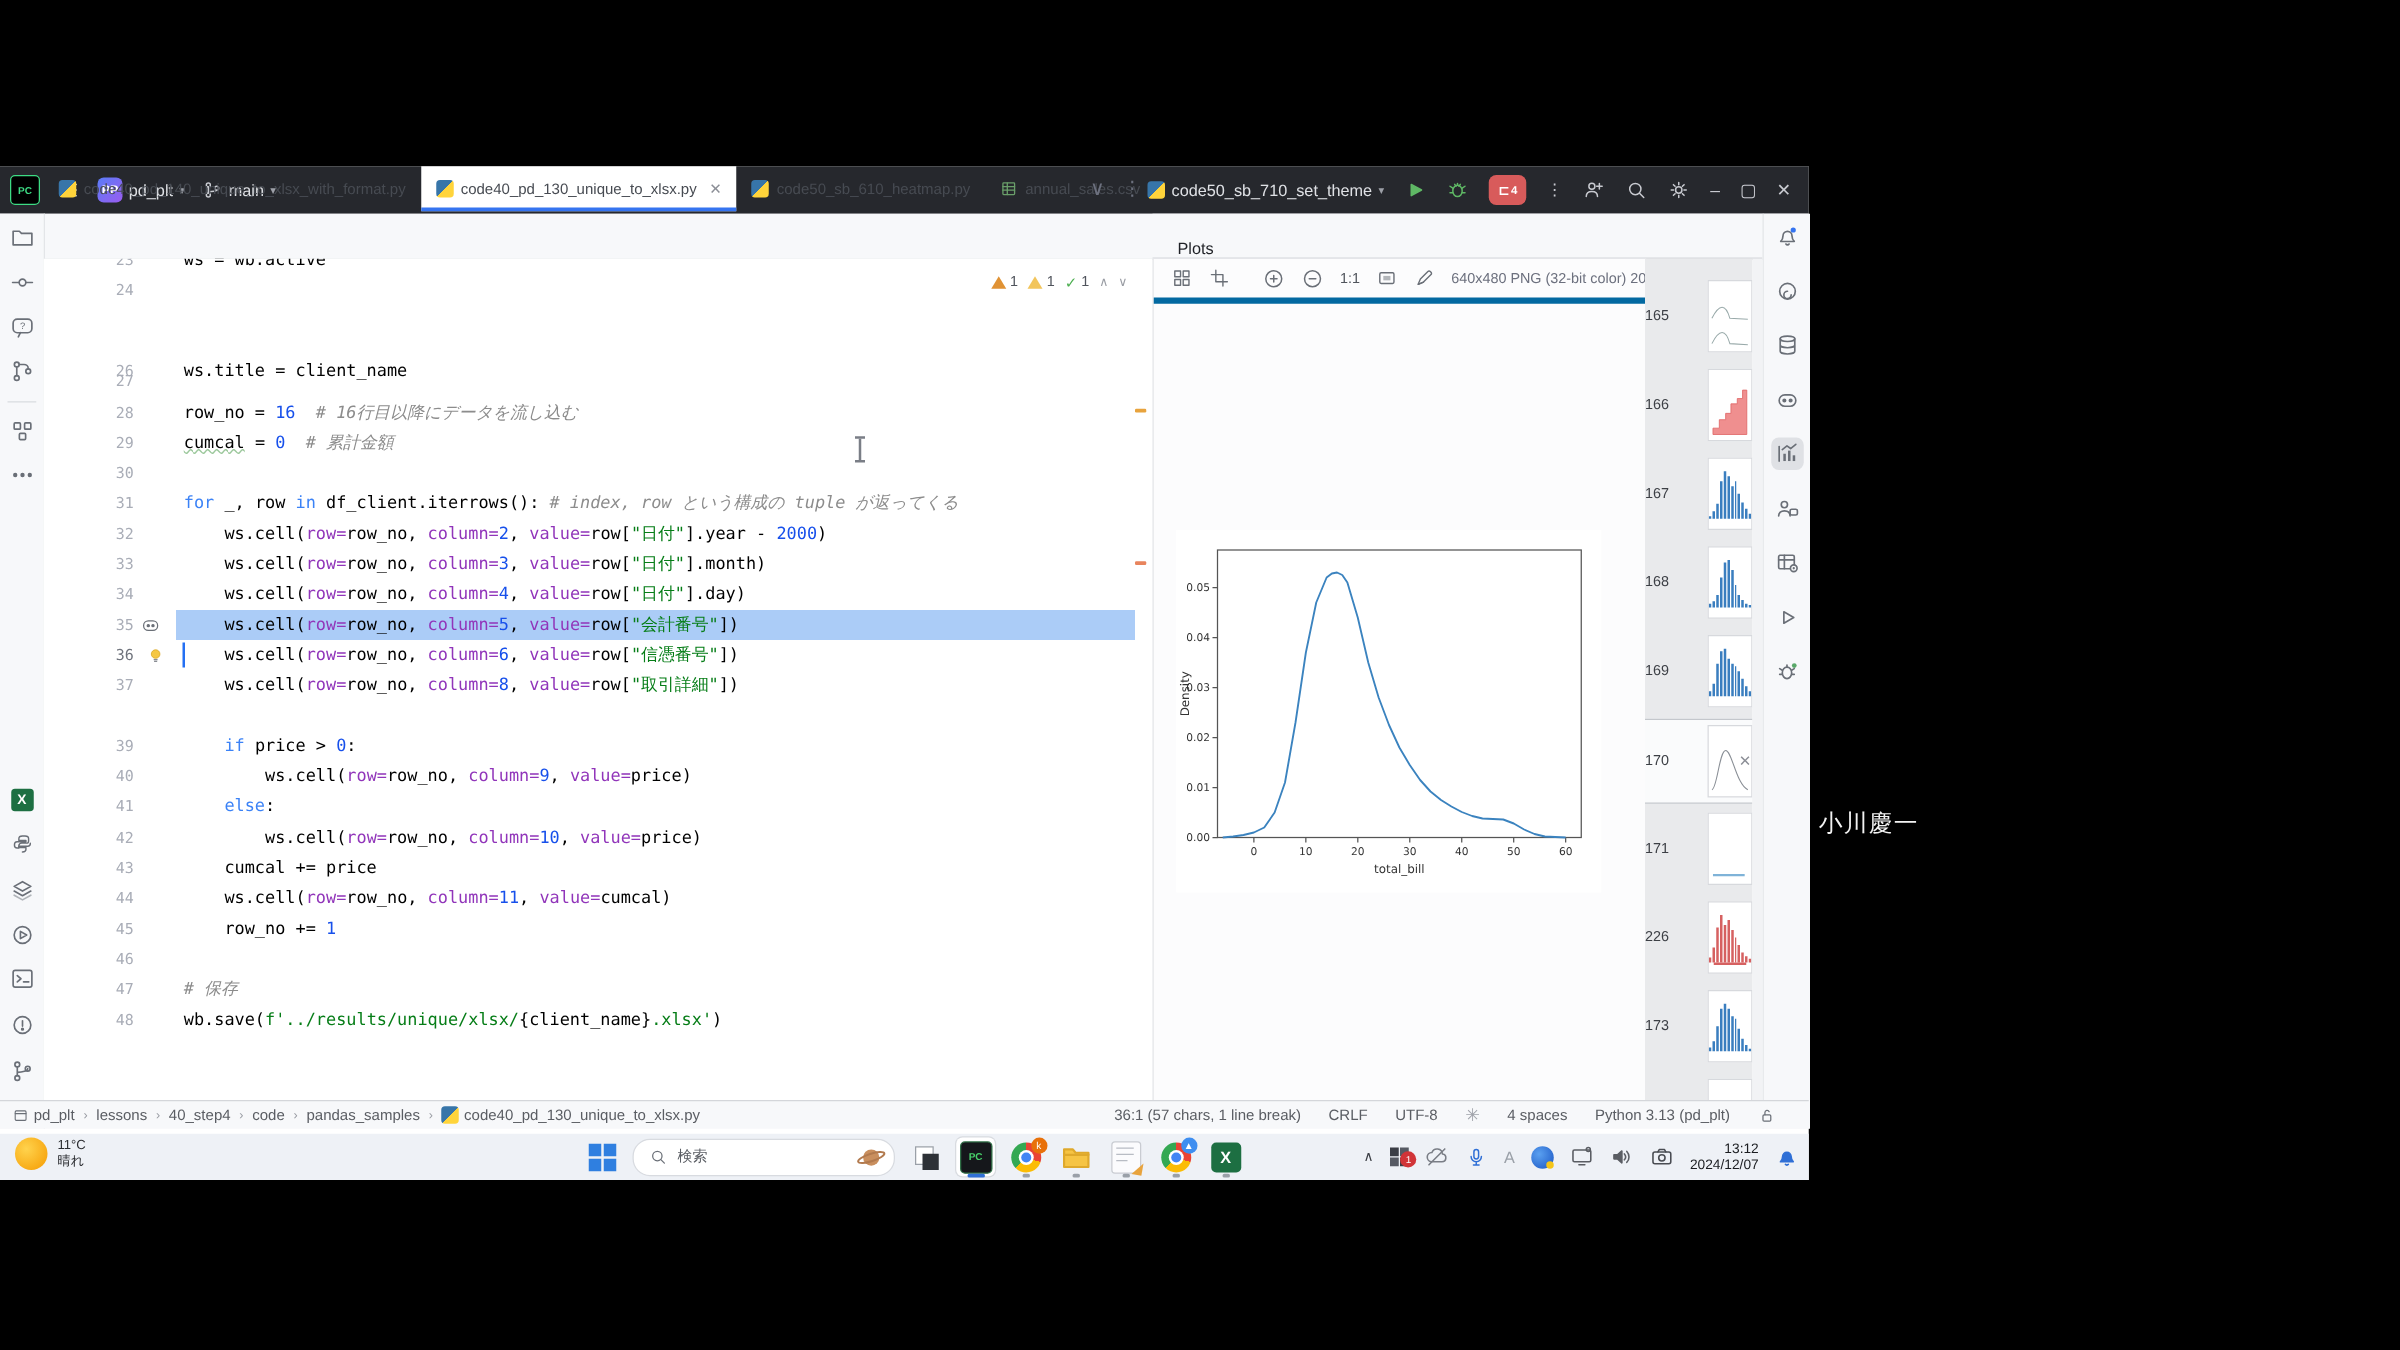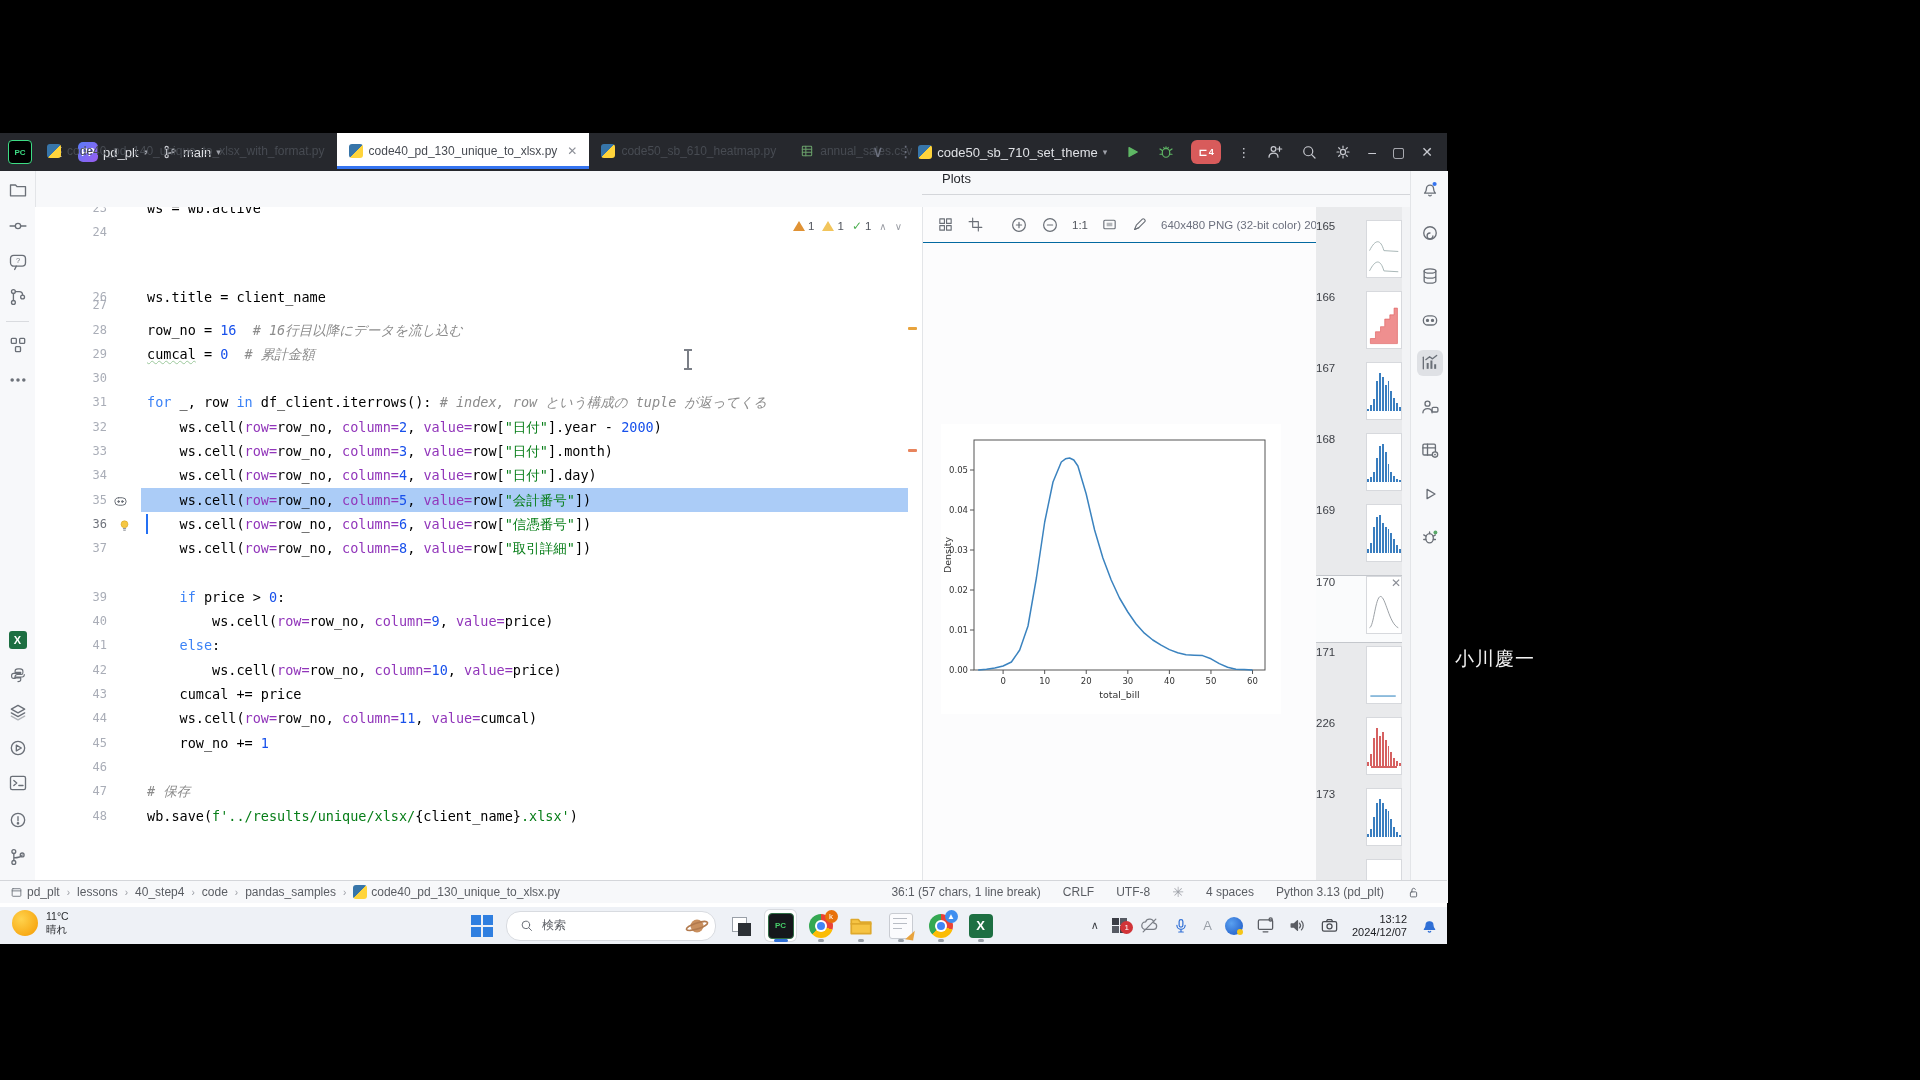--- a/index.html
+++ b/index.html
@@ -25,22 +25,22 @@
   
   #tabrow{position:absolute;left:0;top:38px;width:1447px;height:36px;background:#f7f8fa;
           border-bottom:1px solid #d4d6da;display:flex;}
   #tabs{position:absolute;left:35px;top:0;height:36px;display:flex;align-items:stretch;}
   .tab{display:flex;align-items:center;gap:6px;padding:0 12px;font-size:12px;color:#474b52;
        position:relative;white-space:nowrap;}
   .tab.active{background:#fff;}
   .tab.active::after{content:"";position:absolute;left:0;right:0;bottom:0;height:3px;background:#3574f0;}
   .tab .close{color:#8b8e96;font-size:12px;margin-left:4px;}
   #tab-extra{position:absolute;left:872px;top:0;height:36px;display:flex;align-items:center;gap:14px;color:#6c707e;}
-  #plots-header{position:absolute;left:922px;top:38px;width:488px;height:24px;border-bottom:1px solid #d4d6da;
-      background:#f7f8fa;display:flex;align-items:flex-start;padding-left:20px;font-size:13px;color:#1f2126;box-sizing:border-box;}
+  #plots-header{position:absolute;left:922px;top:38px;width:488px;height:36px;border-bottom:1px solid #d4d6da;
+      background:#f7f8fa;display:flex;align-items:flex-end;padding-left:20px;font-size:13px;color:#1f2126;box-sizing:border-box;}
 
   
   #left-strip{position:absolute;left:0;top:38px;width:35px;height:732px;background:#f7f8fa;border-right:1px solid #e3e5e8;}
   #right-strip{position:absolute;left:1410px;top:38px;width:37px;height:732px;background:#f7f8fa;border-left:1px solid #e3e5e8;}
   .strip-ic{position:absolute;left:50%;transform:translateX(-50%);width:26px;height:26px;border-radius:6px;
             display:flex;align-items:center;justify-content:center;}
   .strip-ic.sel{background:#dfe1e5;}
   .strip-sep{position:absolute;left:6px;width:23px;border-top:1px solid #d9dbdf;}
 
   
@@ -66,30 +66,30 @@
   .tri.yellow{border-bottom-color:#f2c55c;}
   .okmark{color:#4caf50;font-size:12px;}
   .stripe-mark{position:absolute;width:9px;height:3px;border-radius:1px;}
   #ibeam{position:absolute;left:652px;top:144px;width:2px;height:17px;background:#7a7e86;}
   #ibeam::before,#ibeam::after{content:"";position:absolute;left:-3px;width:8px;height:2px;background:#7a7e86;}
   #ibeam::before{top:-2px;} #ibeam::after{bottom:-2px;}
 
   
   #plots-panel{position:absolute;left:922px;top:74px;width:394px;height:673px;background:#fcfcfd;border-left:1px solid #e3e5e8;}
   #plots-toolbar{position:absolute;left:0;top:0;width:100%;height:36px;display:flex;align-items:center;
-      gap:13px;padding-left:14px;box-sizing:border-box;color:#6c707e;border-bottom:1px solid #0369a1;}
+      gap:13px;padding-left:14px;box-sizing:border-box;color:#6c707e;border-bottom:5px solid #0369a1;}
   .pt-sep{width:1px;height:18px;background:#d9dbdf;}
   #plots-meta{margin-left:auto;padding-right:10px;font-size:11.5px;color:#6c707e;white-space:nowrap;}
   #zoom-ratio{font-size:11.5px;color:#50545c;}
   #plot-figure{position:absolute;left:18px;top:217px;width:340px;height:290px;background:#fff;}
 
   
   #thumbs{position:absolute;left:1316px;top:74px;width:86px;height:673px;background:#e9eaec;overflow:hidden;}
   #thumbs-gap{position:absolute;left:1402px;top:74px;width:8px;height:673px;background:#f2f3f5;}
-  .thumb-row{position:absolute;left:0;width:86px;height:66px;display:flex;gap:28px;}
+  .thumb-row{position:absolute;left:0;width:86px;height:66px;display:flex;align-items:center;gap:28px;}
   .thumb-row.selected{background:#fafbfc;border-top:1px solid #c4c7cc;border-bottom:1px solid #c4c7cc;}
   .thumb-num{width:26px;text-align:right;font-size:11.5px;color:#3c3f45;padding-right:3px;}
   .thumb-card{width:46px;height:56px;background:#fff;border:1px solid #d7d9dd;display:flex;
       align-items:flex-end;justify-content:center;overflow:hidden;position:relative;}
   .thumb-close{position:absolute;right:1px;font-size:12px;color:#8b8e96;}
   .bars{display:flex;align-items:flex-end;gap:1px;width:34px;height:40px;margin:0 auto 8px;}
   .bars i{flex:1;display:block;}
 
   
   #statusbar{position:absolute;left:0;top:747px;width:1447px;height:23px;background:#f7f8fa;

